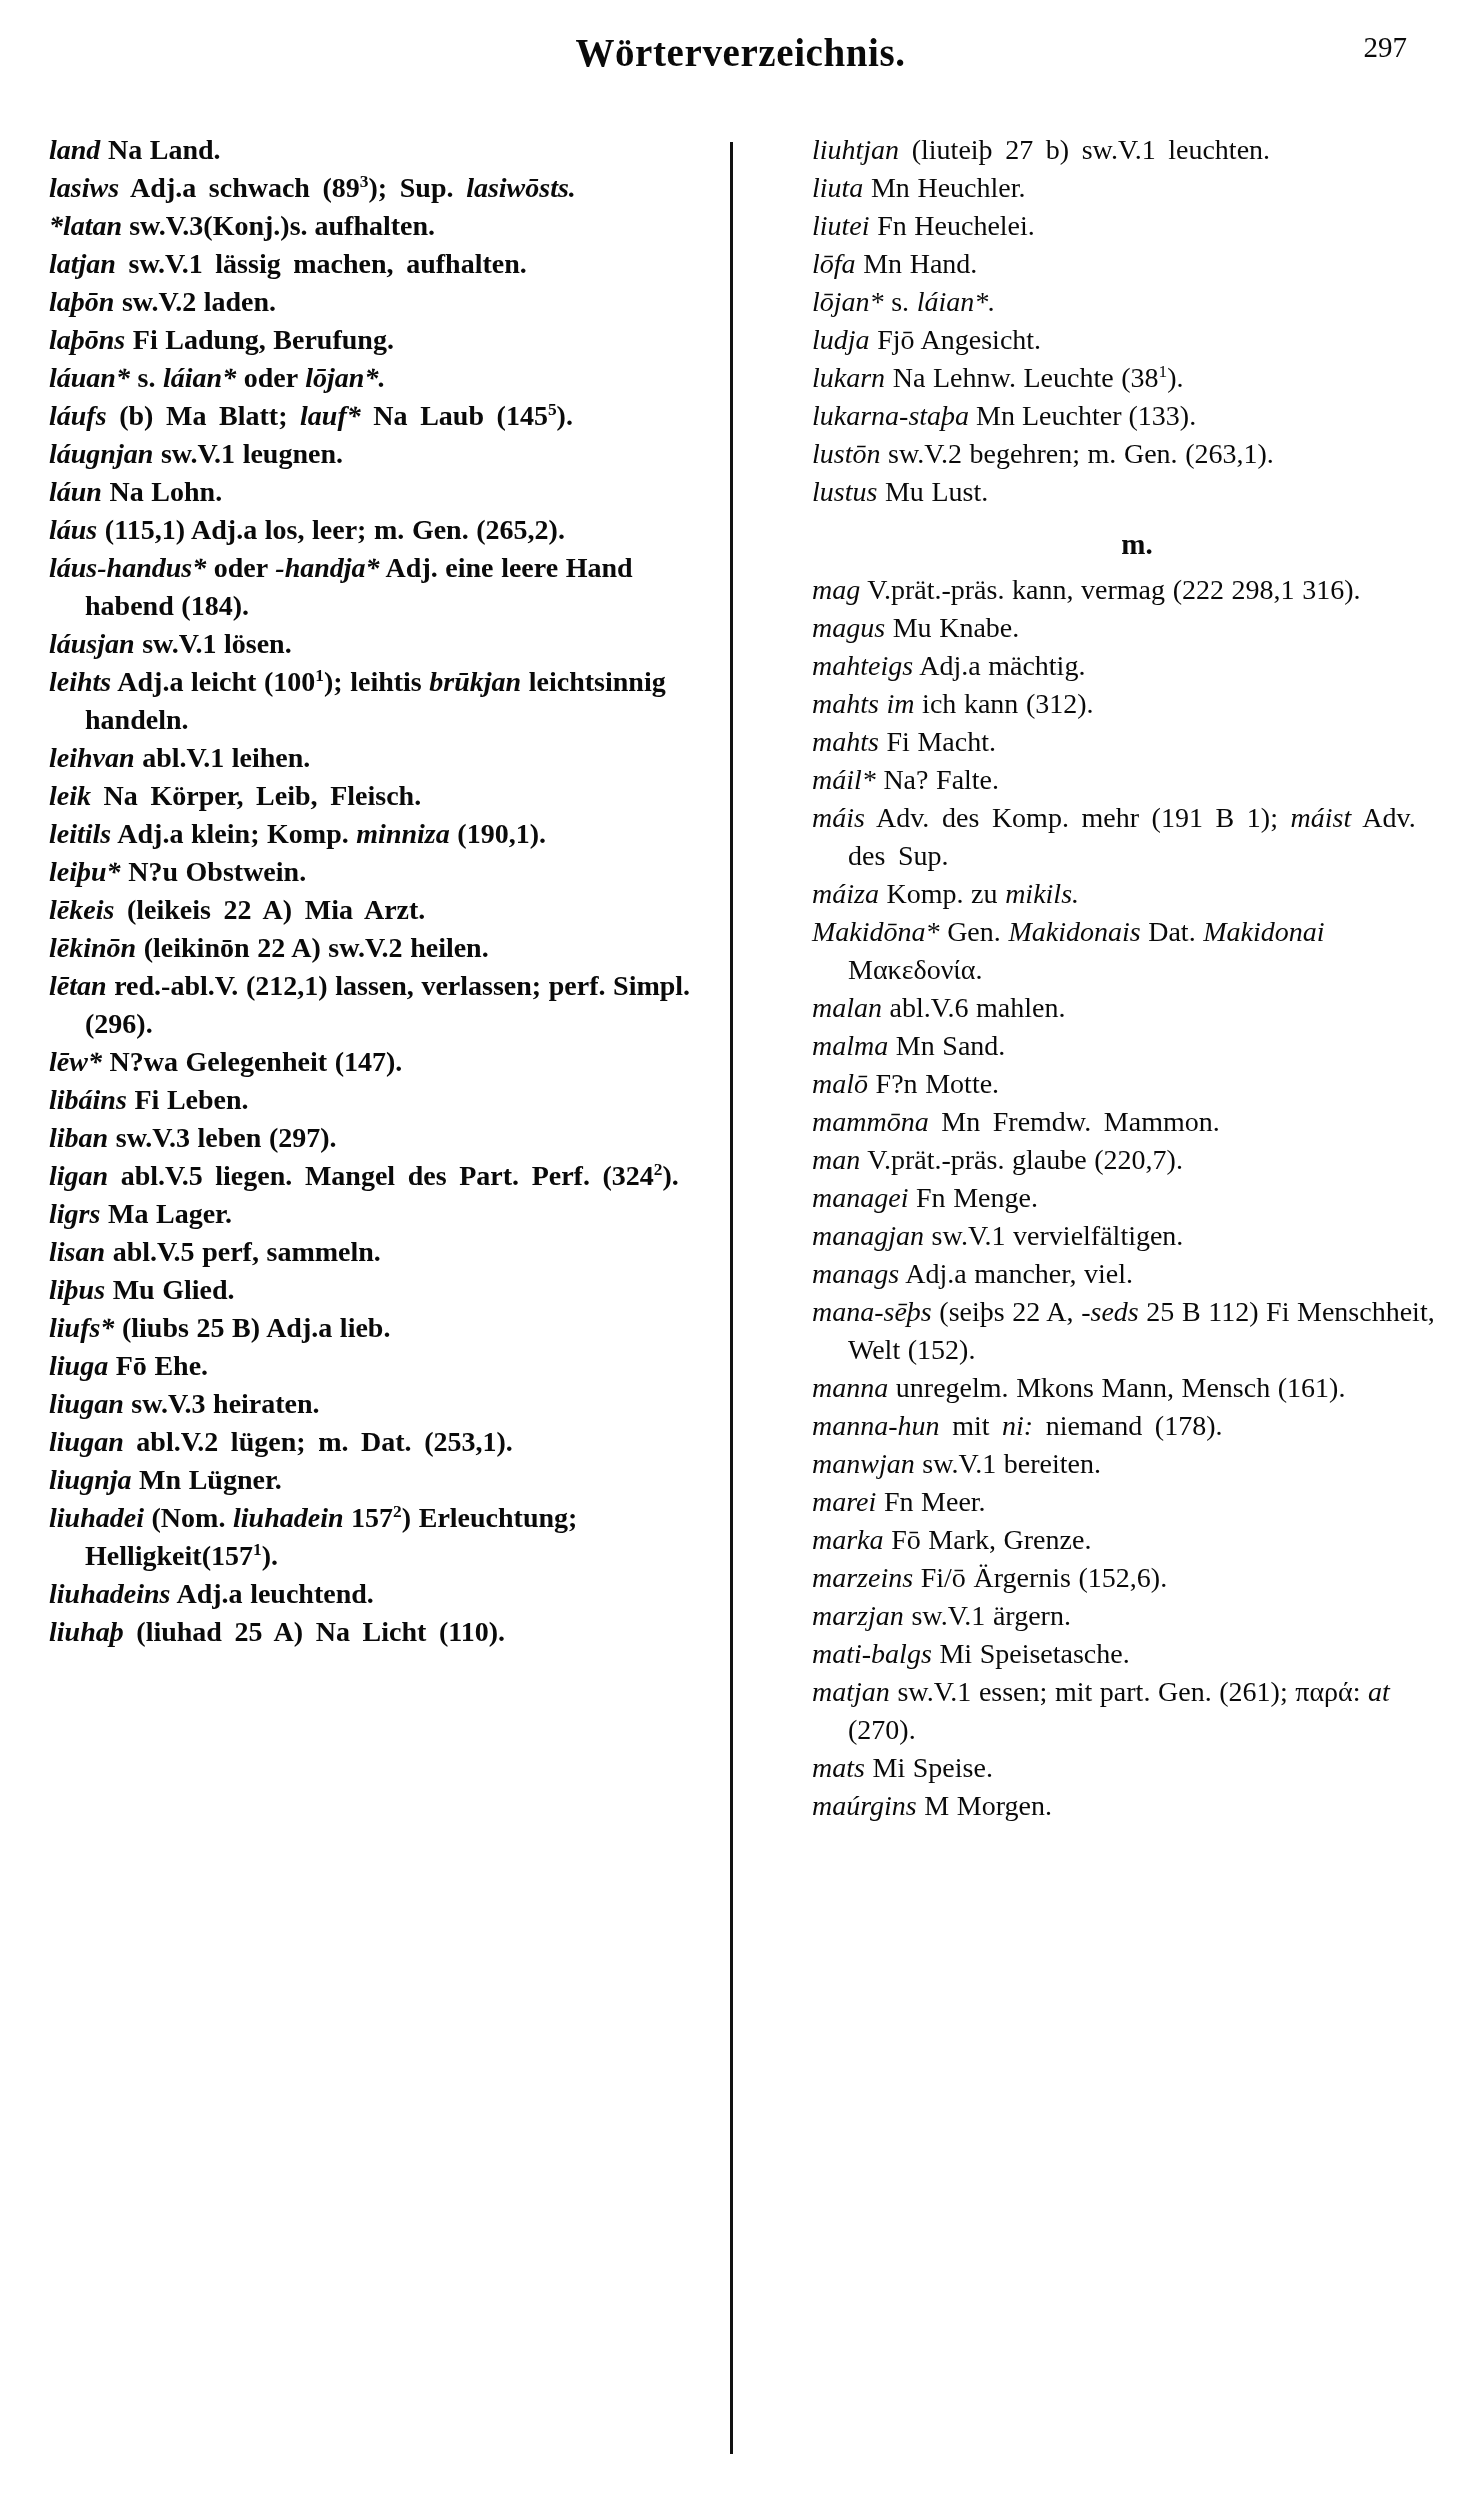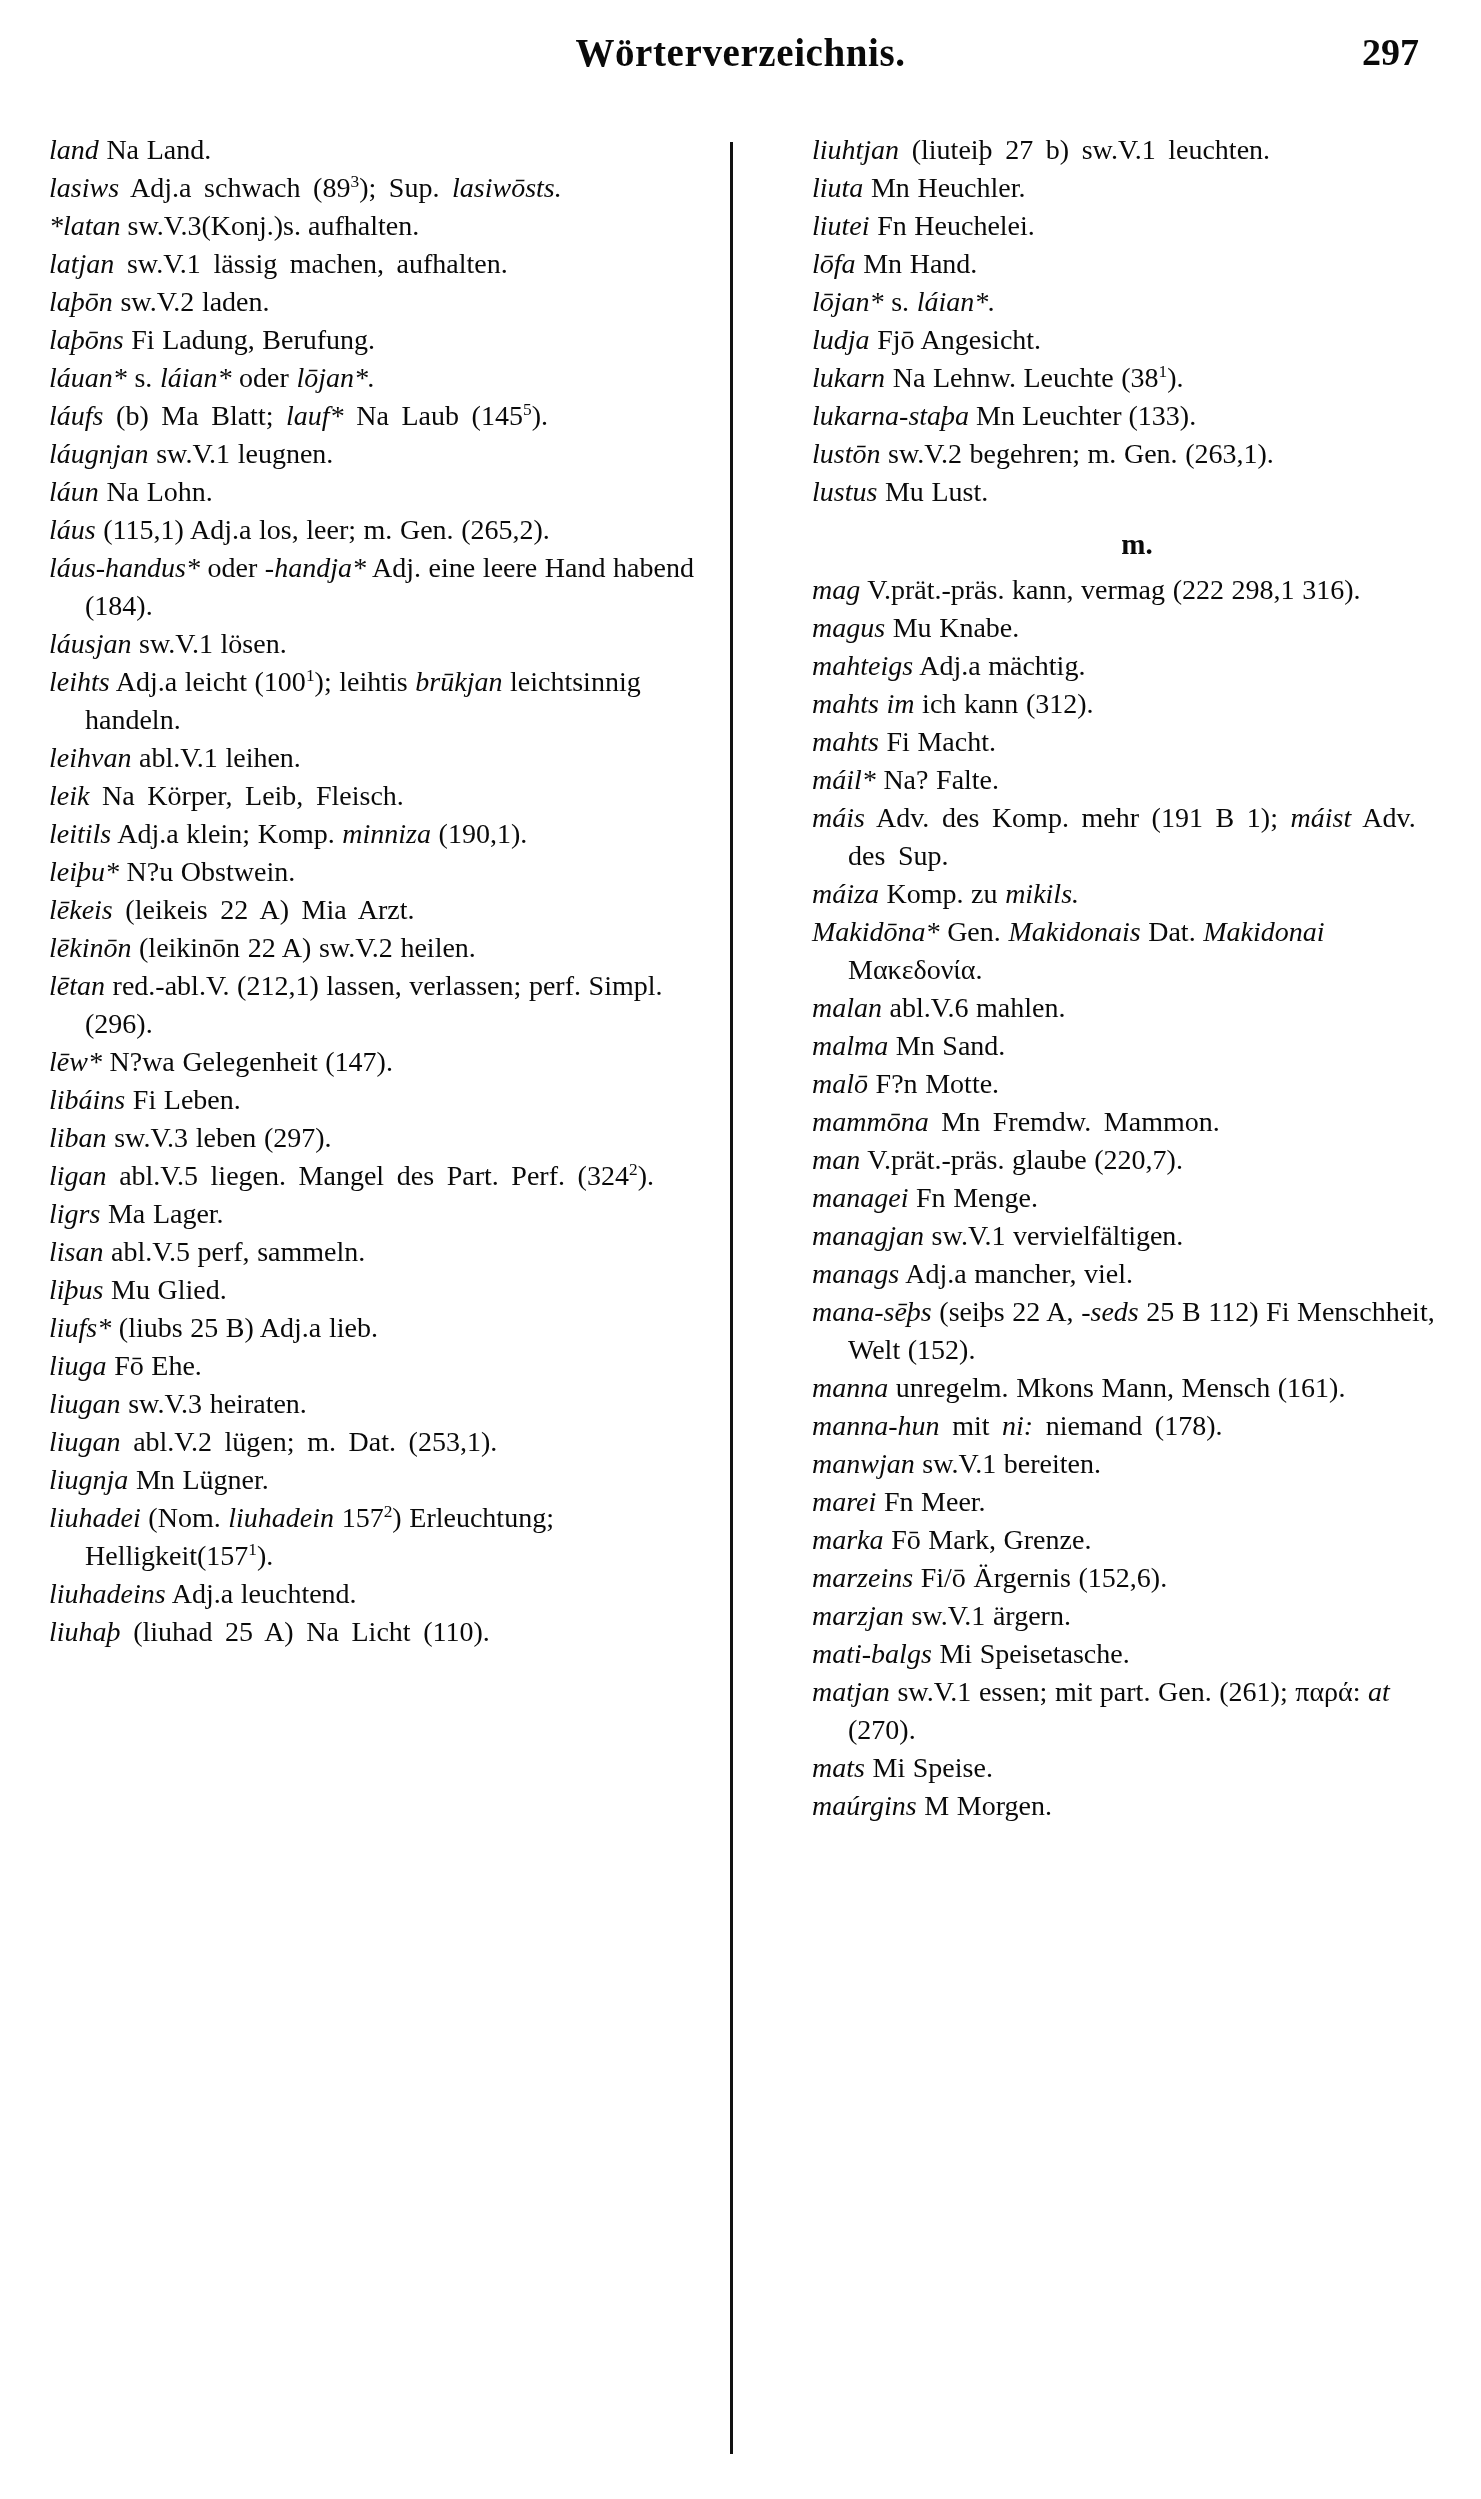--- a/index.html
+++ b/index.html
@@ -32,42 +32,42 @@
     left: 0;
     width: 1481px;
     text-align: center;
     font-size: 39px;
     font-weight: 700;
     letter-spacing: 0.6px;
     line-height: 1;
   }
   .head-folio {
     position: absolute;
-    right: 62px;
+    right: 74px;
     top: 0;
-    font-size: 38px;
-    font-weight: 700;
+    font-size: 29px;
+    font-weight: 400;
     line-height: 1;
   }
 
   
   .columns {
     position: absolute;
     top: 131px;
     left: 0;
     width: 1481px;
     height: 2350px;
   }
   .col {
     position: absolute;
     top: 0;
     width: 650px;
     height: 2350px;
   }
-  .col-left  { left: 49px; }
+  .col-left  { left: 49px; font-weight: bold; }
   .col-right { left: 776px; margin-left: 36px; }
 
   .rule {
     position: absolute;
     top: 11.2px;
     left: 730px;
     width: 2.5px;
     height: 2312px;
     background: #111111;
   }

